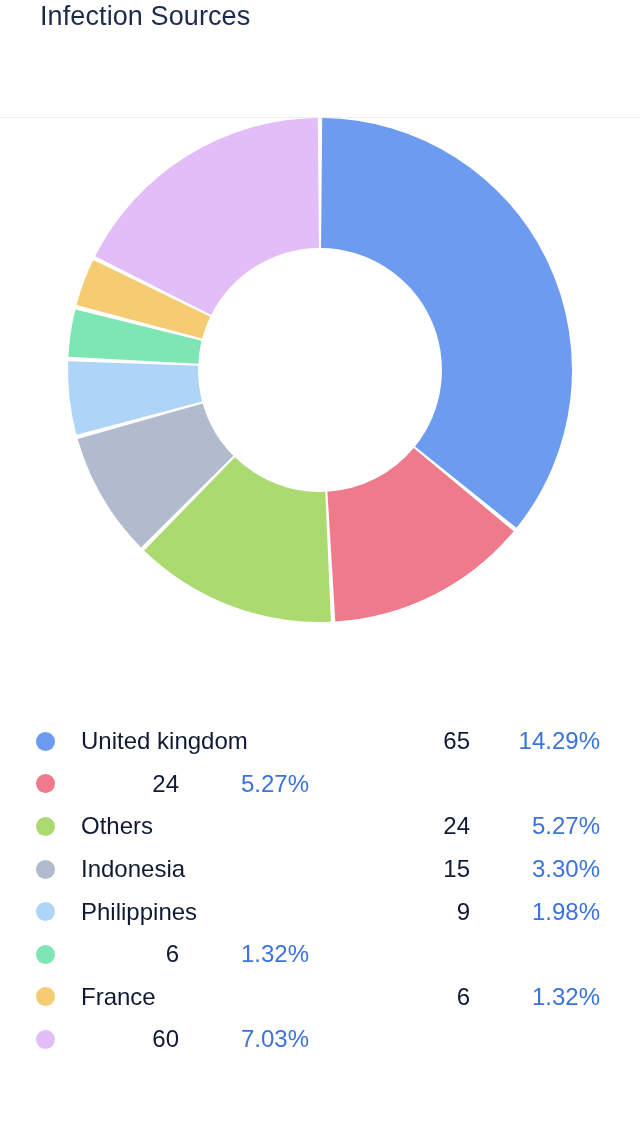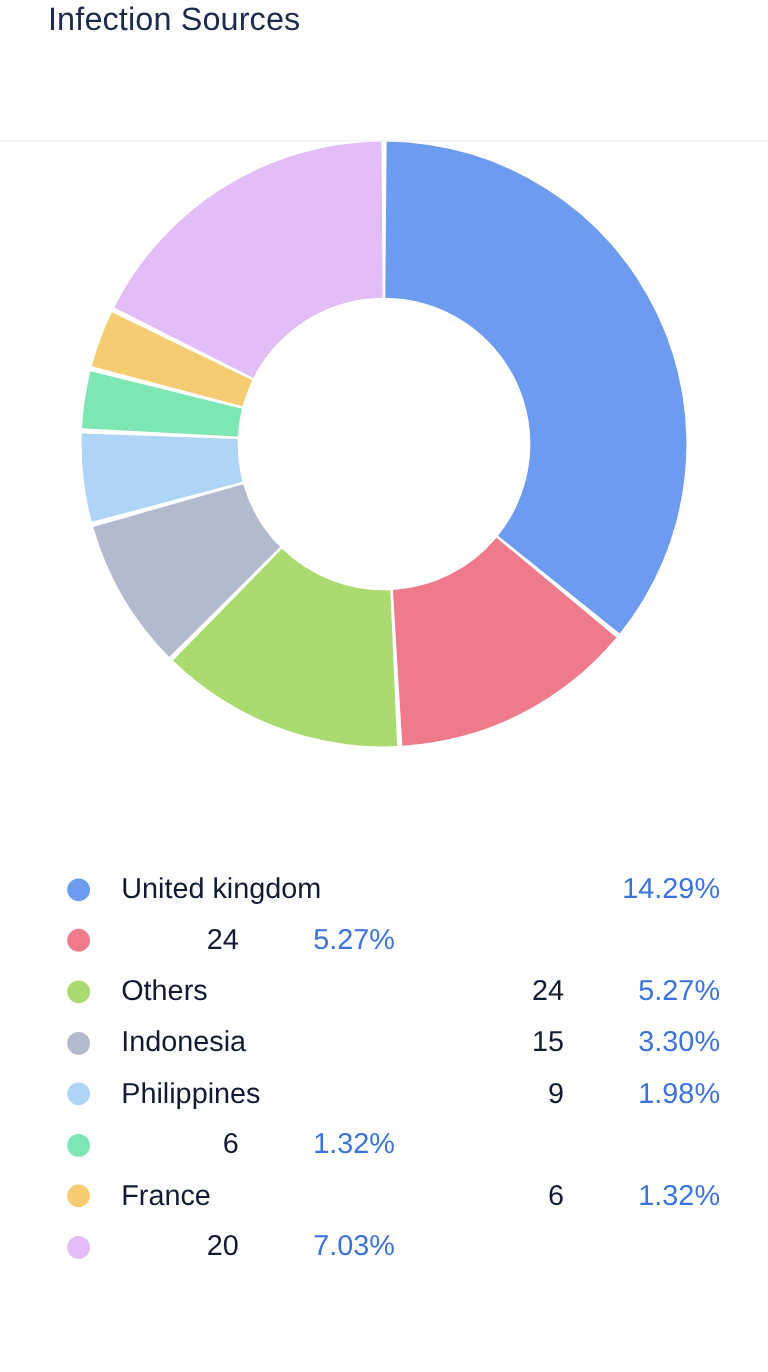--- a/index.html
+++ b/index.html
@@ -41,21 +41,21 @@
   .chart-area {
     position: relative;
     height: 600px;
     width: 640px;
     flex: none;
   }
   .chart-area svg {
     display: block;
   }
   .legend {
-    padding: 0 40px 0 56px;
+    padding: 0 40px 0 36px;
     margin-top: 2px;
     display: flex;
     flex-direction: column;
   }
   .legend-row {
     display: flex;
     align-items: center;
     height: 42.6px;
   }
   .legend-dot {
@@ -110,20 +110,21 @@
           <path d="M 76.50 187.12 A 252 252 0 0 1 93.22 142.11 L 210.24 198.81 A 121.96799999999999 121.96799999999999 0 0 0 202.14 220.60 Z" fill="#f6cc72"></path>
           <path d="M 95.17 138.17 A 252 252 0 0 1 317.80 0.01 L 318.94 130.04 A 121.96799999999999 121.96799999999999 0 0 0 211.18 196.91 Z" fill="#e3bdf7"></path>
         </g>
     </svg>
   </div>
 
   <div class="legend" id="legend-list">
       <div class="legend-row">
         <span class="legend-dot" style="background: rgb(109, 155, 239);"></span>
         <span class="legend-label">United kingdom</span>
+        <span class="legend-value">65</span>
         <span class="legend-percent">14.29%</span>
       </div>
       <div class="legend-row">
         <span class="legend-dot" style="background: rgb(239, 122, 139);"></span>
         <span class="legend-value">24</span>
         <span class="legend-percent">5.27%</span>
       </div>
       <div class="legend-row">
         <span class="legend-dot" style="background: rgb(170, 218, 112);"></span>
         <span class="legend-label">Others</span>
@@ -148,18 +149,18 @@
         <span class="legend-percent">1.32%</span>
       </div>
       <div class="legend-row">
         <span class="legend-dot" style="background: rgb(246, 204, 114);"></span>
         <span class="legend-label">France</span>
         <span class="legend-value">6</span>
         <span class="legend-percent">1.32%</span>
       </div>
       <div class="legend-row">
         <span class="legend-dot" style="background: rgb(227, 189, 247);"></span>
-        <span class="legend-value">20</span>
+        <span class="legend-value">60</span>
         <span class="legend-percent">7.03%</span>
       </div>
     </div>
 
 </div>
 
 </body></html>

